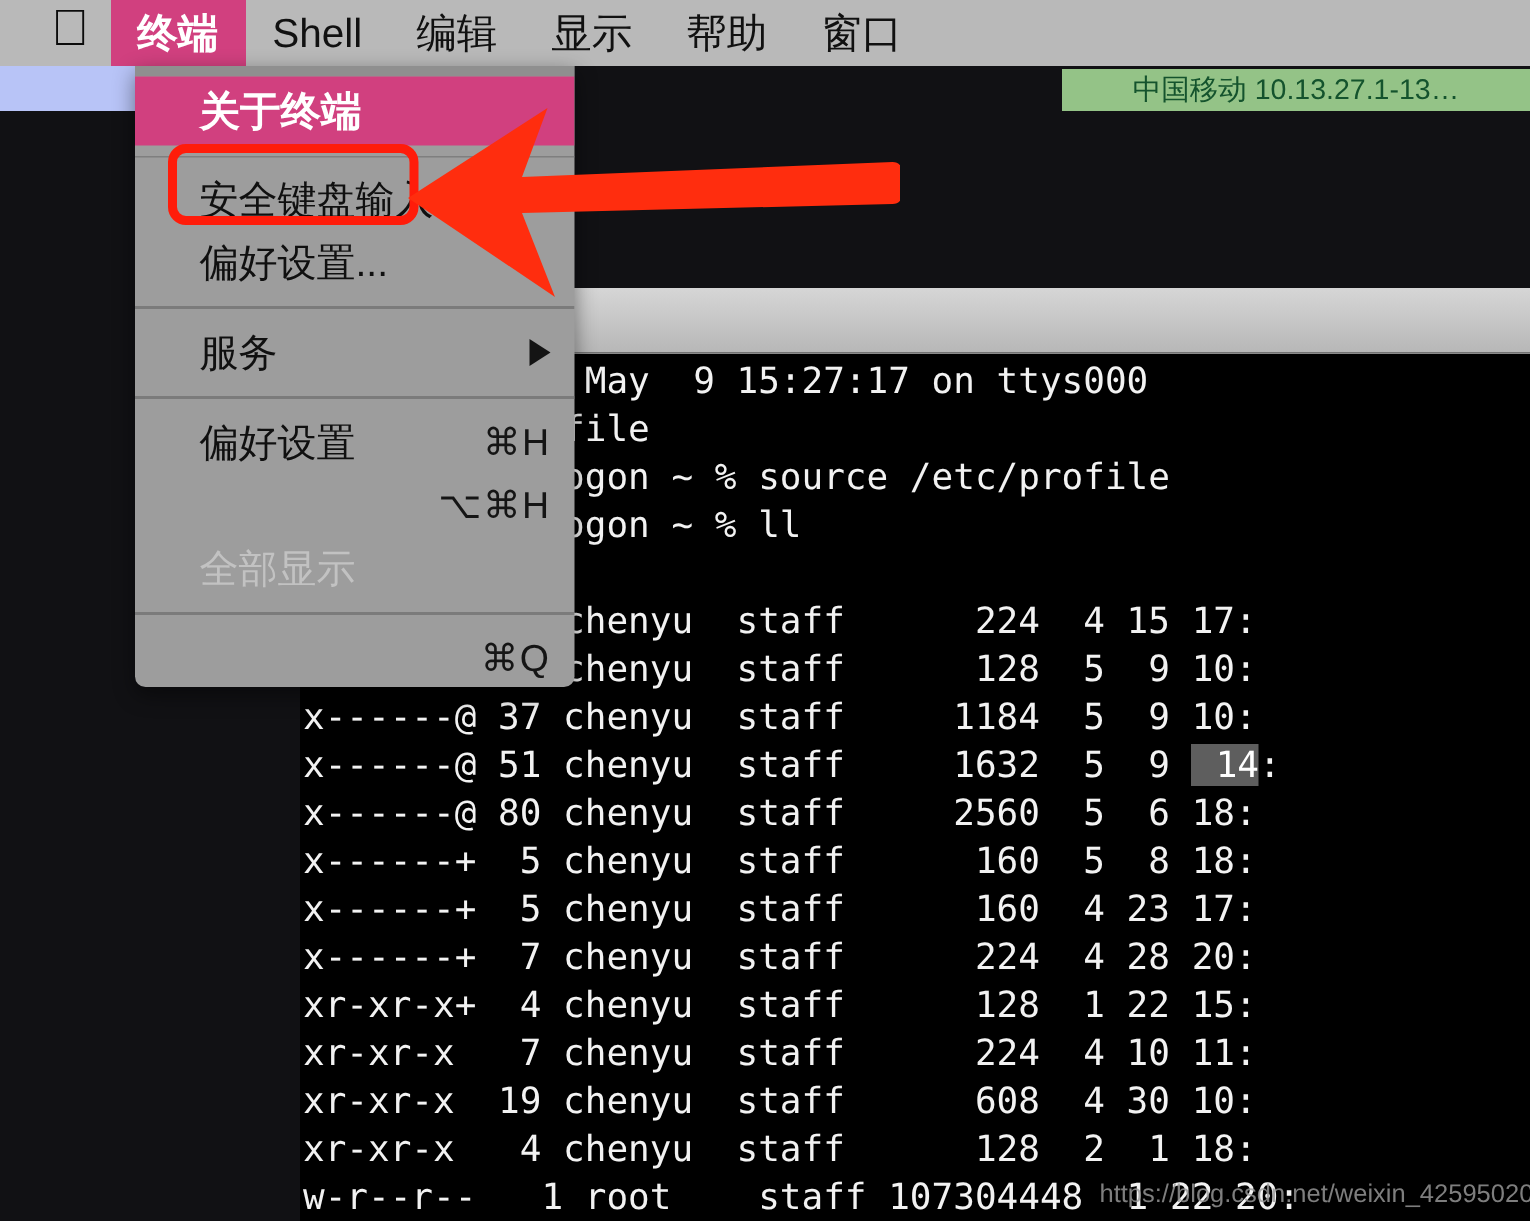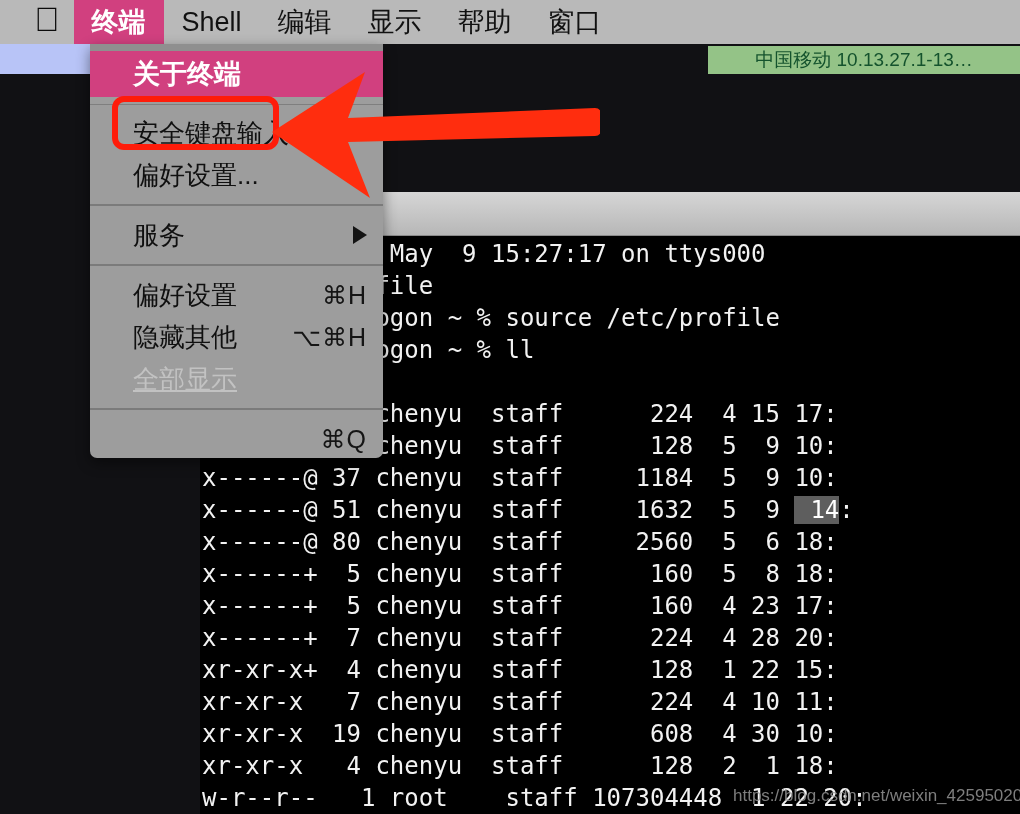--- a/index.html
+++ b/index.html
@@ -122,21 +122,21 @@
     box-sizing:border-box;
     white-space:nowrap;
   }
   .mi .label{flex:0 0 auto;text-align:center;}
   .mi .key{
     margin-left:auto;
     font-size:25px;color:#151515;
     letter-spacing:1px;
   }
   .mi.hl{background:#d1407f;color:#fff;font-weight:700;height:46px;font-size:27px;}
-  .mi.disabled{color:#c2c2c2;text-decoration:underline;}
+  .mi.disabled{color:#c2c2c2;}
   .mi.arrowed .submenu-arrow{
     margin-left:auto;
     width:0;height:0;
     border-left:14px solid #141414;
     border-top:9px solid transparent;
     border-bottom:9px solid transparent;
   }
   .sep{height:1px;background:#7f7f7f;margin:7px 0;}
   .sep.thick{height:2px;background:#7b7b7b;margin:8px 0;}
   #pref-highlight{
@@ -231,21 +231,20 @@
       <span class="submenu-arrow"></span>
     </div>
 
     <div class="sep thick"></div>
 
     <div class="mi">
       <span class="label">偏好设置</span>
       <span class="key">⌘H</span>
     </div>
     <div class="mi">
-      <span class="label">隐藏其他</span>
       <span class="key">⌥⌘H</span>
     </div>
     <div class="mi disabled">
       <span class="label">全部显示</span>
     </div>
 
     <div class="sep thick"></div>
 
     <div class="mi">
       <span class="key">⌘Q</span>

